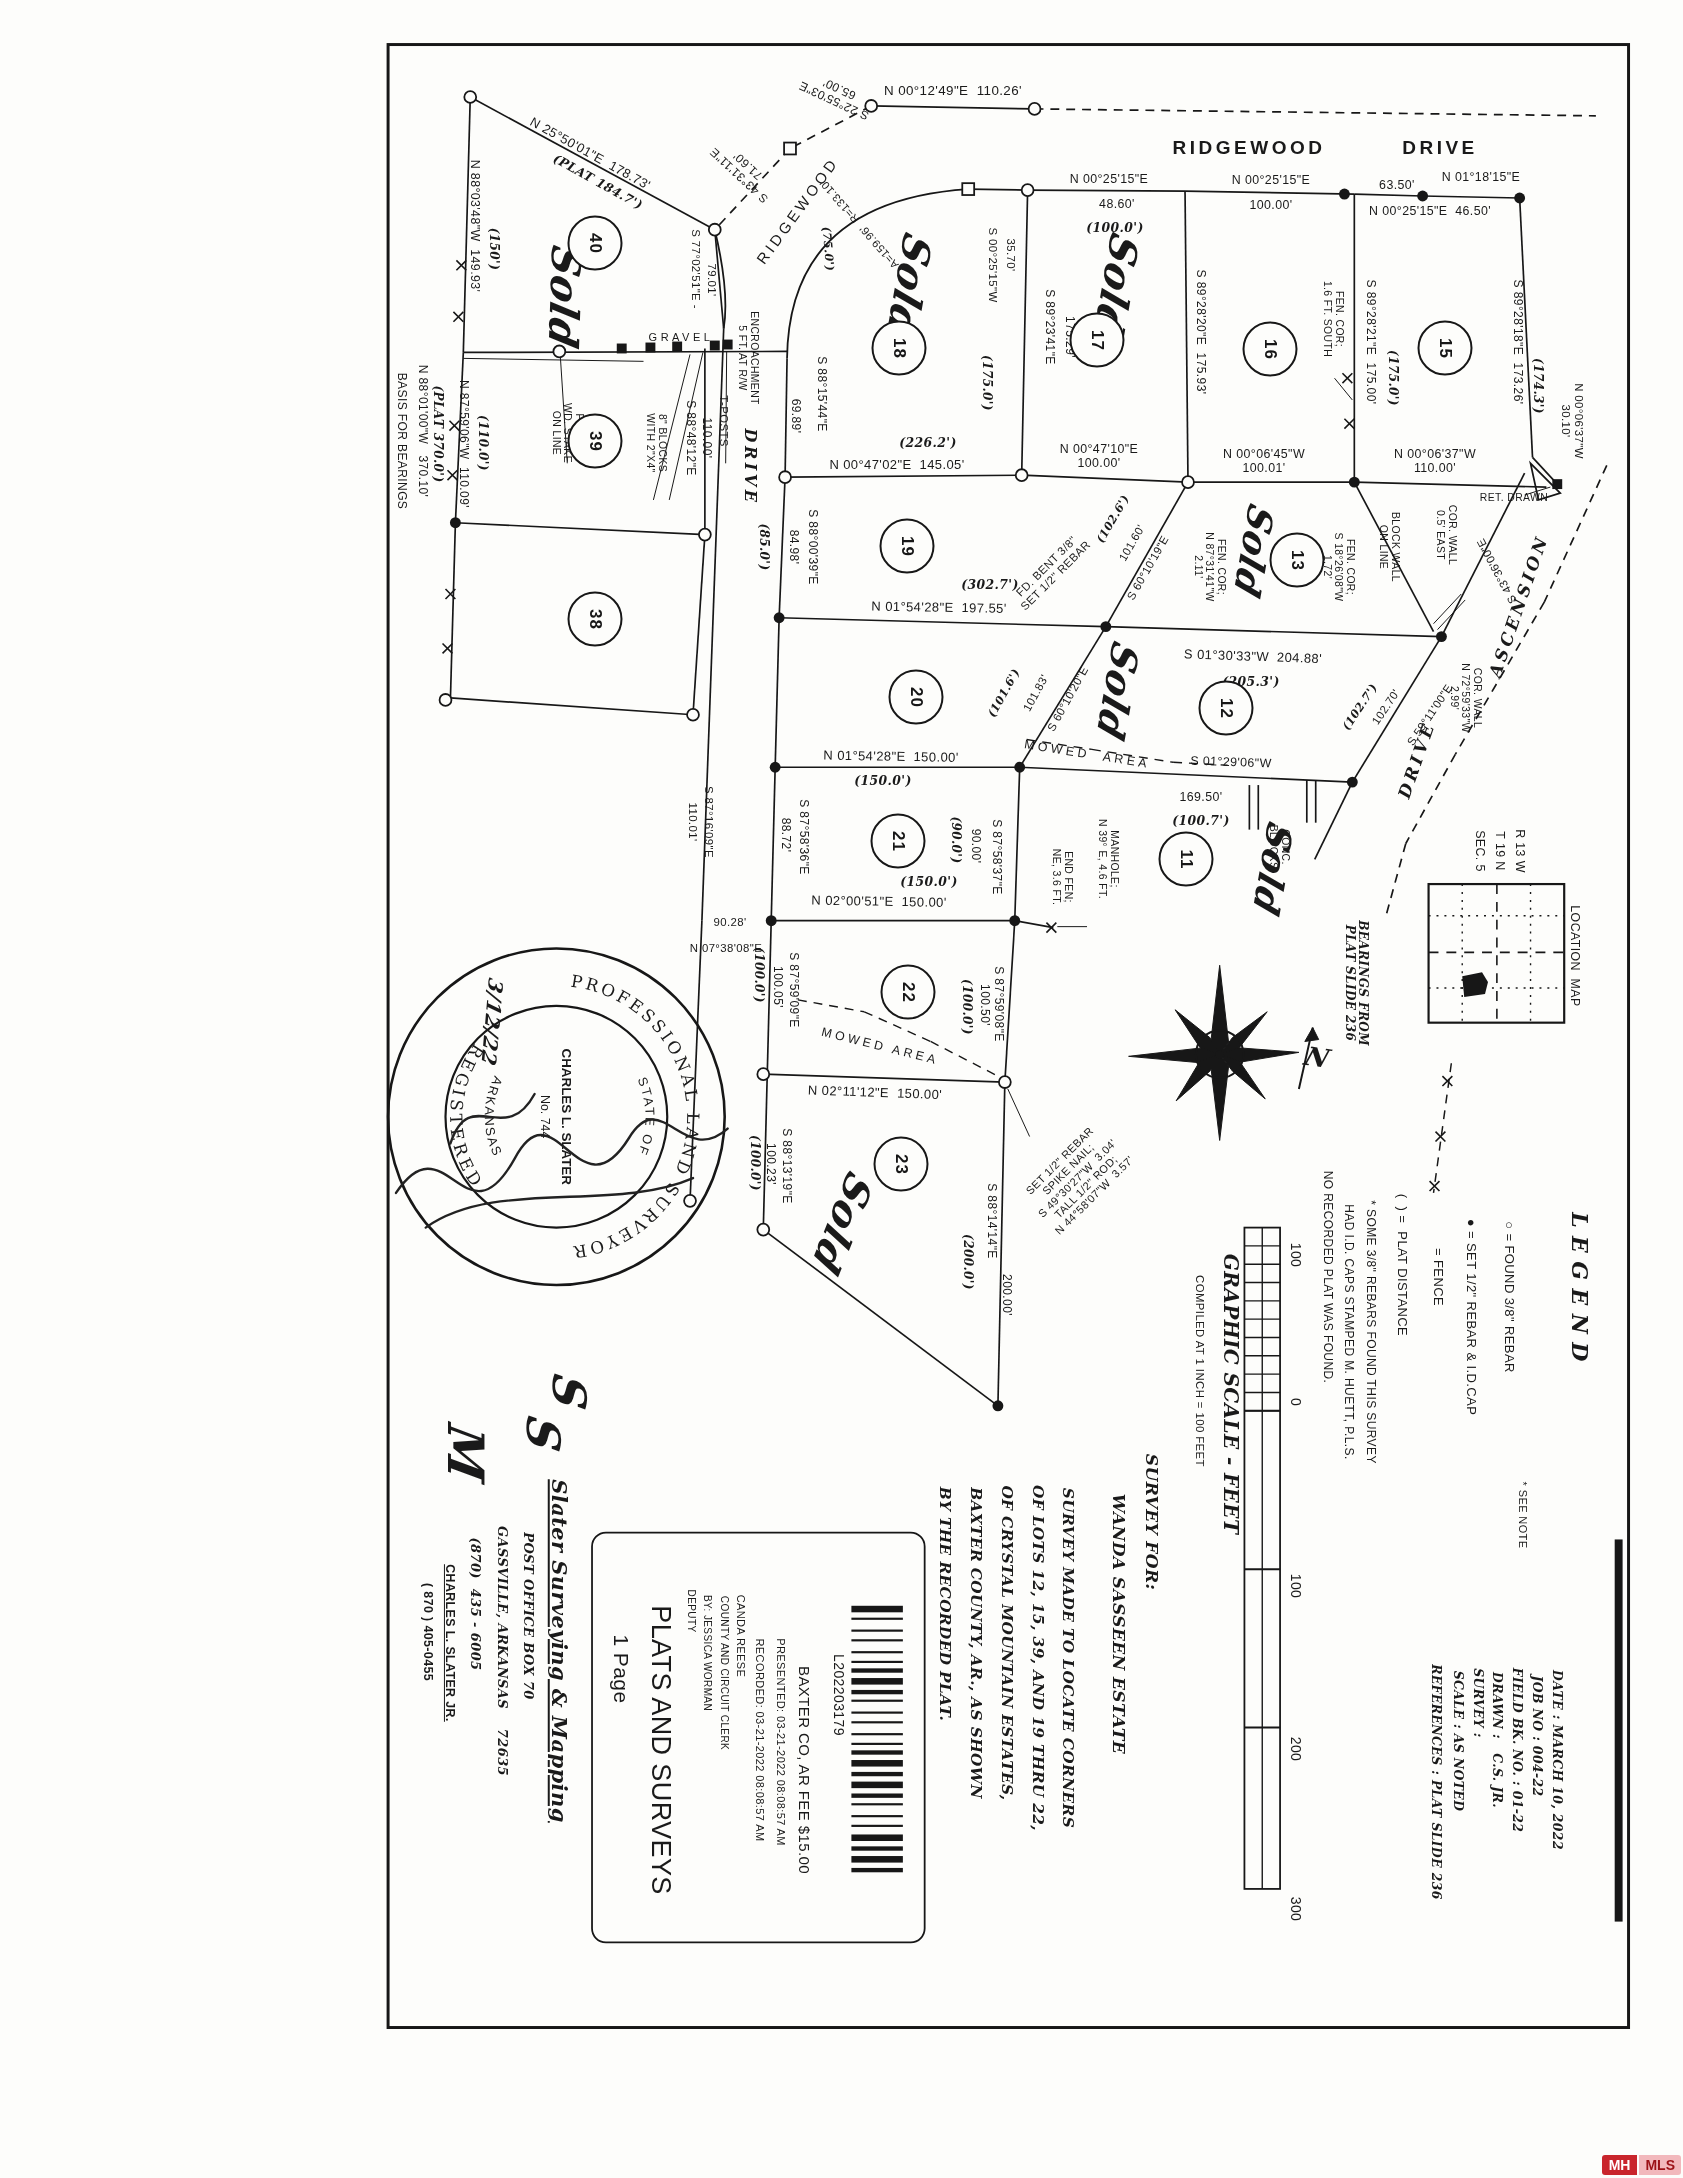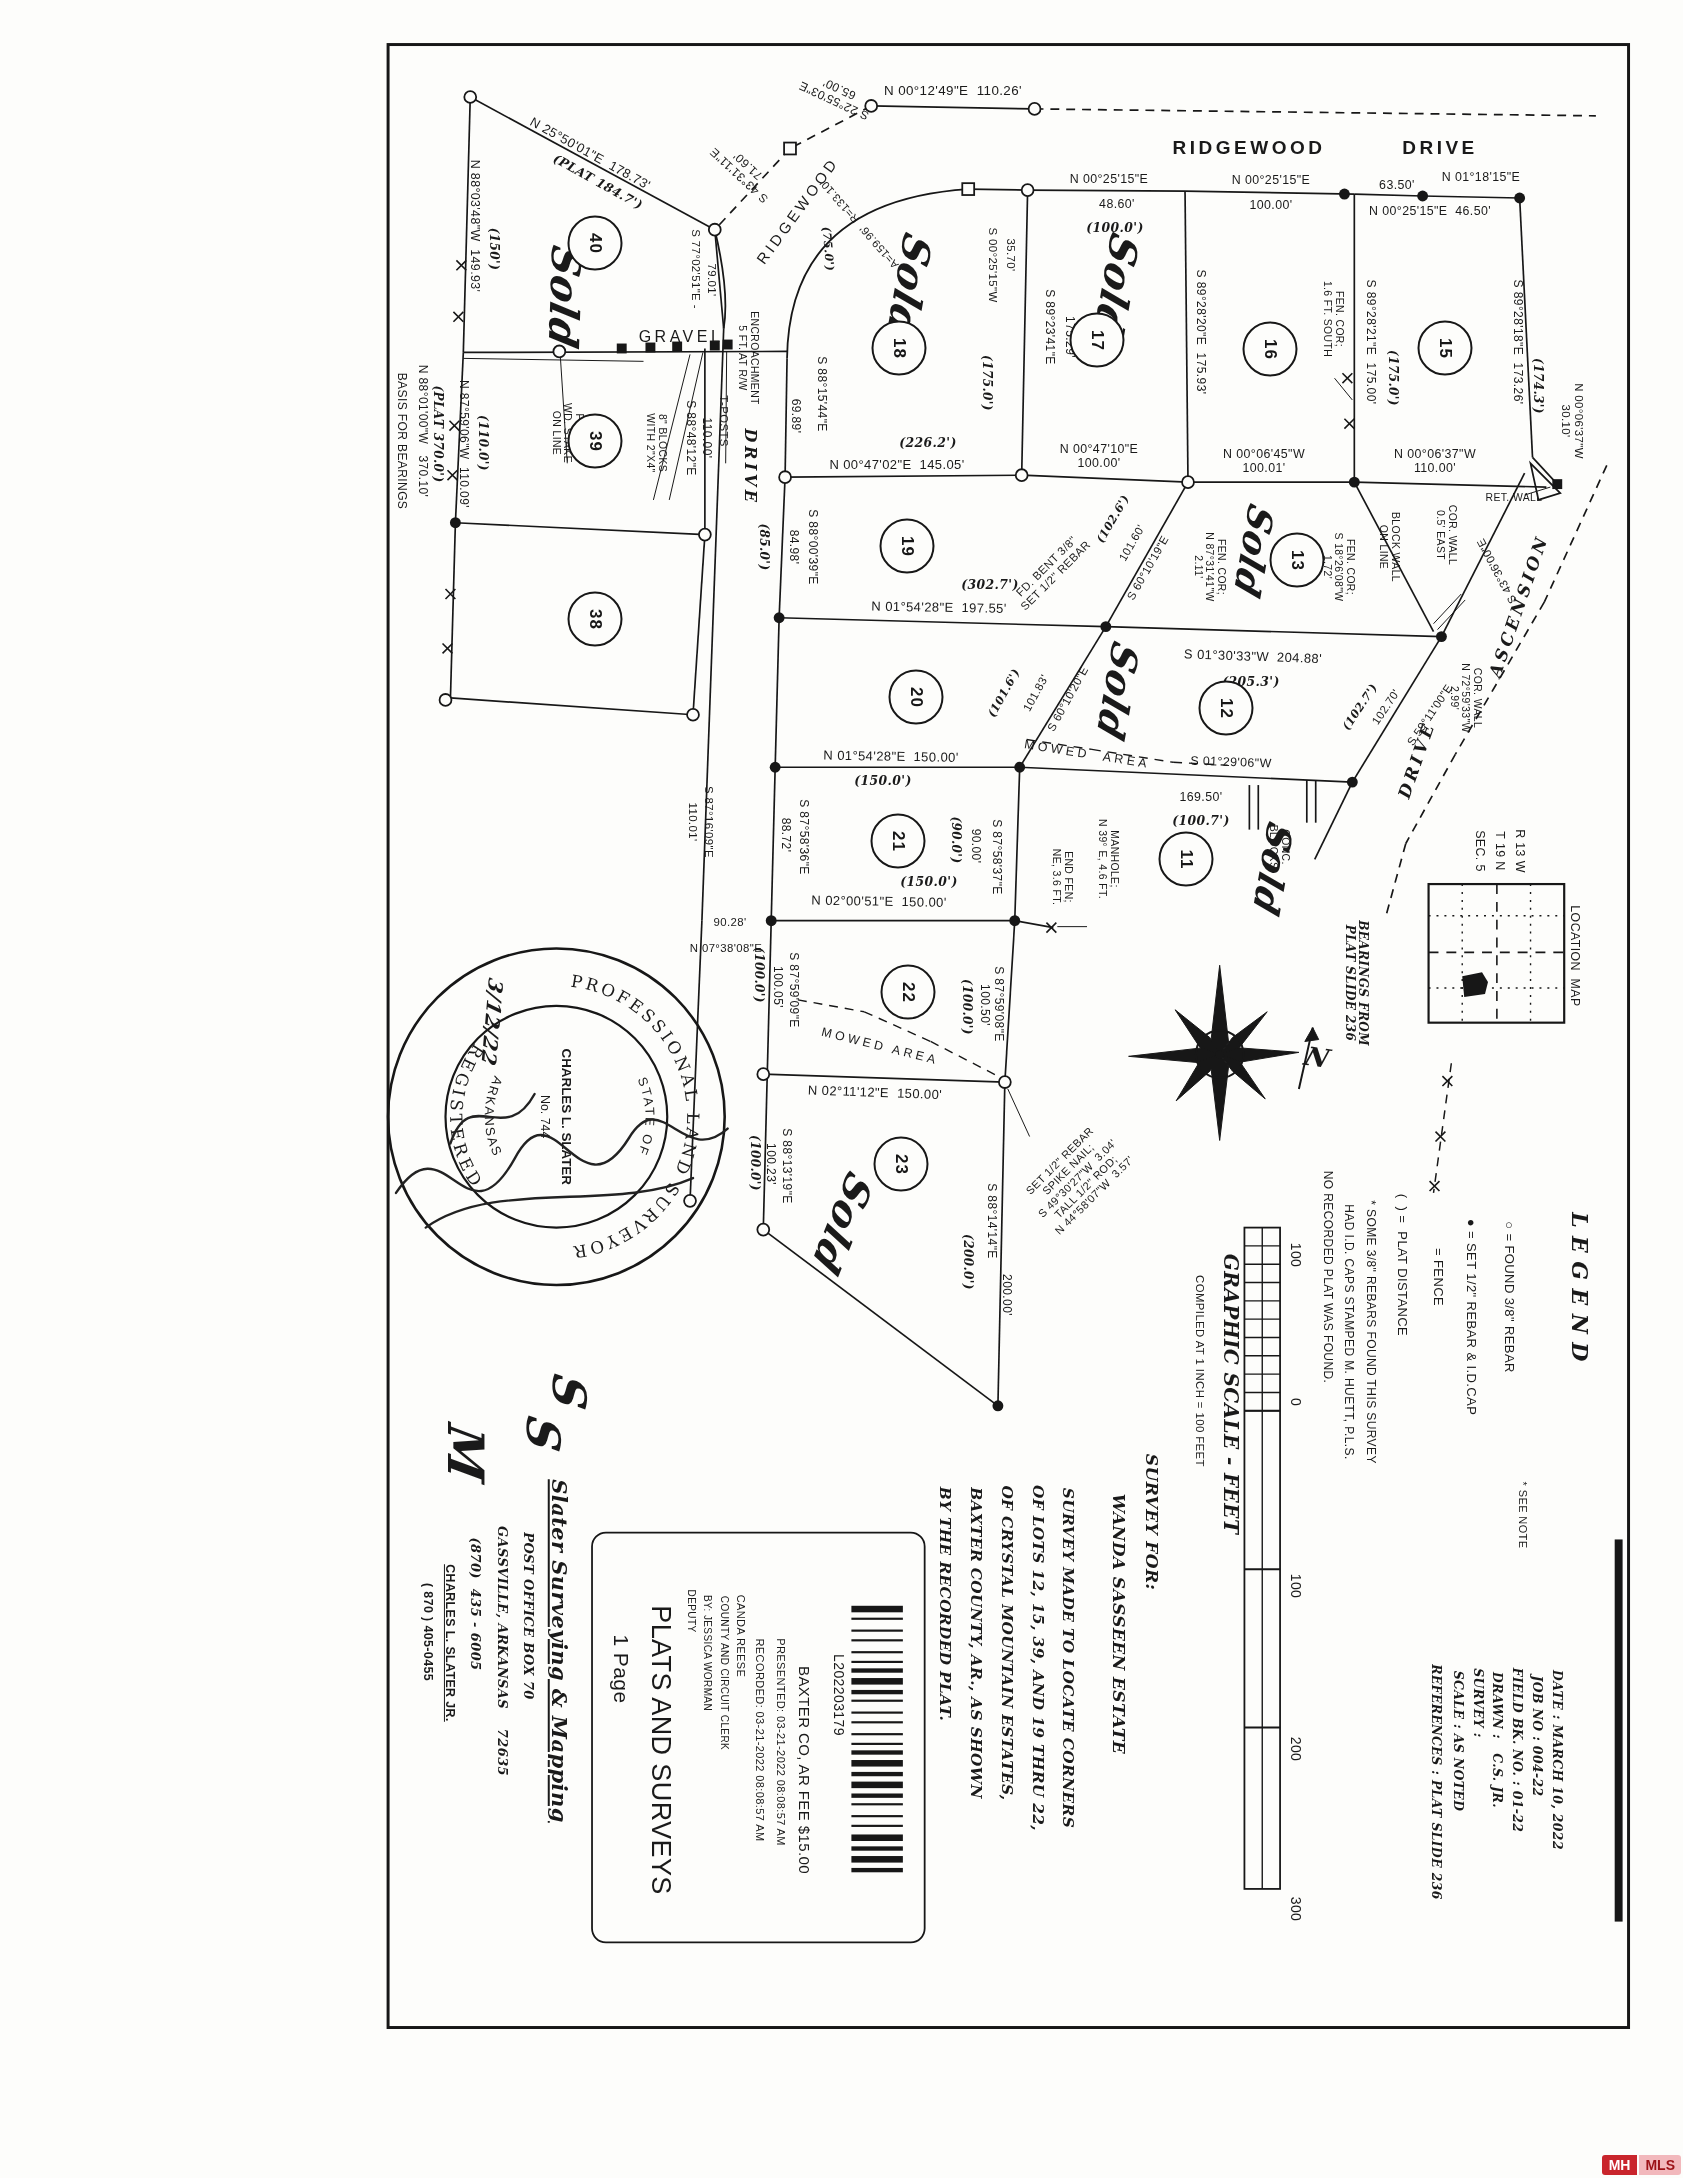--- a/index.html
+++ b/index.html
@@ -275,21 +275,21 @@
       <div class="lb ls" style="left: 798px; top: 211px; font-size: 15px; transform: translate(-50%, -50%) rotate(-54deg);">RIDGEWOOD</div>
       <div class="lb" style="left: 859px; top: 224px; font-size: 11px; transform: translate(-50%, -50%) rotate(-131deg);">A=159.96'  R=133.10'</div>
       <div class="lb b ls" style="left: 1249px; top: 148px; font-size: 19px; transform: translate(-50%, -50%) rotate(0deg);">RIDGEWOOD</div>
       <div class="lb b ls" style="left: 1440px; top: 148px; font-size: 19px; transform: translate(-50%, -50%) rotate(0deg);">DRIVE</div>
       <div class="lb" style="left: 474px; top: 226px; font-size: 12.4px; transform: translate(-50%, -50%) rotate(90deg);">N 88°03'48"W  149.93'</div>
       <div class="lb si b" style="left: 493px; top: 249px; font-size: 12px; transform: translate(-50%, -50%) rotate(90deg);">(150')</div>
       <div class="lb" style="left: 696px; top: 269px; font-size: 11.4px; transform: translate(-50%, -50%) rotate(90deg);">S 77°02'51"E -</div>
       <div class="lb" style="left: 712px; top: 280px; font-size: 11.4px; transform: translate(-50%, -50%) rotate(90deg);">79.01'</div>
       <div class="lb si b" style="left: 828px; top: 249px; font-size: 11.4px; transform: translate(-50%, -50%) rotate(85deg);">(75.0')</div>
       <div class="lb hw" style="left: 564px; top: 297px; font-size: 40px; transform: translate(-50%, -50%) rotate(92deg) skewX(-10deg);">Sold</div>
-      <div class="lb ls" style="left: 681px; top: 337px; font-size: 16px; transform: translate(-50%, -50%) rotate(0deg); text-align: center;">GRAVEL</div>
+      <div class="lb ls" style="left: 681px; top: 337px; font-size: 11px; transform: translate(-50%, -50%) rotate(0deg); text-align: center;">GRAVEL</div>
       <div class="lb" style="left: 748px; top: 358px; font-size: 10.4px; transform: translate(-50%, -50%) rotate(90deg);">ENCROACHMENT
 5 FT. AT R/W</div>
       <div class="lb" style="left: 724px; top: 421px; font-size: 11.4px; transform: translate(-50%, -50%) rotate(90deg);">T-POSTS</div>
       <div class="lb" style="left: 656px; top: 443px; font-size: 10.4px; transform: translate(-50%, -50%) rotate(90deg);">8" BLOCKS
 WITH 2"X4"</div>
       <div class="lb" style="left: 568px; top: 433px; font-size: 10.4px; transform: translate(-50%, -50%) rotate(90deg);">FOUND
 WD. STAKE
 ON LINE</div>
       <div class="lb" style="left: 690px; top: 438px; font-size: 12px; transform: translate(-50%, -50%) rotate(90deg);">S 88°48'12"E</div>
       <div class="lb" style="left: 706px; top: 438px; font-size: 12px; transform: translate(-50%, -50%) rotate(90deg);">110.00'</div>
@@ -315,21 +315,21 @@
 1.6 FT. SOUTH</div>
       <div class="lb" style="left: 1370px; top: 342px; font-size: 12px; transform: translate(-50%, -50%) rotate(90deg);">S 89°28'21"E  175.00'</div>
       <div class="lb si b" style="left: 1392px; top: 378px; font-size: 12px; transform: translate(-50%, -50%) rotate(90deg);">(175.0')</div>
       <div class="lb" style="left: 1397px; top: 186px; font-size: 12.4px; transform: translate(-50%, -50%) rotate(0deg);">63.50'</div>
       <div class="lb" style="left: 1481px; top: 178px; font-size: 12.4px; transform: translate(-50%, -50%) rotate(0deg);">N 01°18'15"E</div>
       <div class="lb" style="left: 1430px; top: 212px; font-size: 12.4px; transform: translate(-50%, -50%) rotate(0deg);">N 00°25'15"E  46.50'</div>
       <div class="lb" style="left: 1517px; top: 342px; font-size: 12px; transform: translate(-50%, -50%) rotate(90deg);">S 89°28'18"E  173.26'</div>
       <div class="lb si b" style="left: 1537px; top: 386px; font-size: 12px; transform: translate(-50%, -50%) rotate(90deg);">(174.3')</div>
       <div class="lb" style="left: 1572px; top: 421px; font-size: 11.4px; transform: translate(-50%, -50%) rotate(90deg);">N 00°06'37"W
 30.10'</div>
-      <div class="lb" style="left: 1514px; top: 498px; font-size: 10.4px; transform: translate(-50%, -50%) rotate(0deg);">RET. WALL</div>
+      <div class="lb" style="left: 1514px; top: 498px; font-size: 10.4px; transform: translate(-50%, -50%) rotate(0deg);">RET. DRAWN</div>
       <div class="lb" style="left: 1446px; top: 535px; font-size: 10.4px; transform: translate(-50%, -50%) rotate(90deg);">COR. WALL
 0.5' EAST</div>
       <div class="lb si b ls" style="left: 750px; top: 467px; font-size: 16px; transform: translate(-50%, -50%) rotate(90deg);">DRIVE</div>
       <div class="lb" style="left: 821px; top: 394px; font-size: 12px; transform: translate(-50%, -50%) rotate(90deg);">S 88°15'44"E</div>
       <div class="lb" style="left: 795px; top: 416px; font-size: 12px; transform: translate(-50%, -50%) rotate(90deg);">69.89'</div>
       <div class="lb si b" style="left: 928px; top: 443px; font-size: 12.4px; transform: translate(-50%, -50%) rotate(0deg);">(226.2')</div>
       <div class="lb" style="left: 897px; top: 465px; font-size: 13px; transform: translate(-50%, -50%) rotate(0deg);">N 00°47'02"E  145.05'</div>
       <div class="lb" style="left: 1099px; top: 457px; font-size: 12.4px; transform: translate(-50%, -50%) rotate(0deg);">N 00°47'10"E
 100.00'</div>
       <div class="lb" style="left: 1264px; top: 462px; font-size: 12.4px; transform: translate(-50%, -50%) rotate(0deg);">N 00°06'45"W

